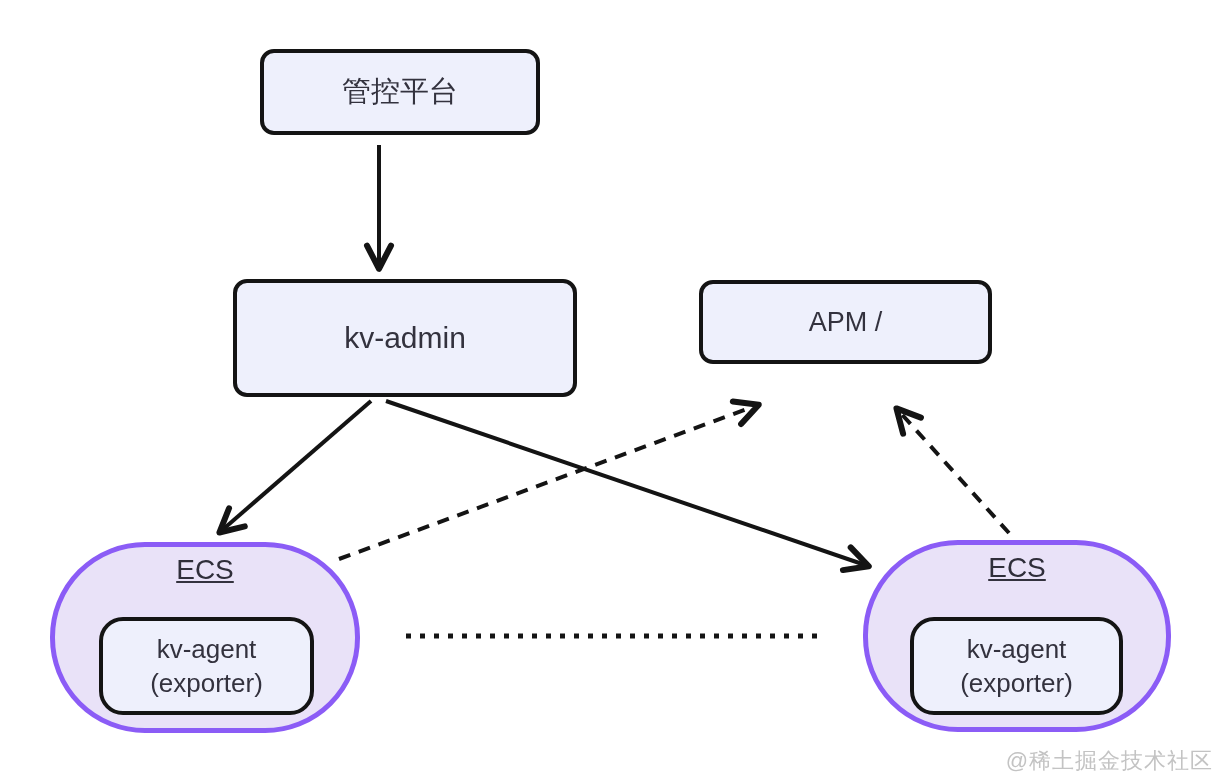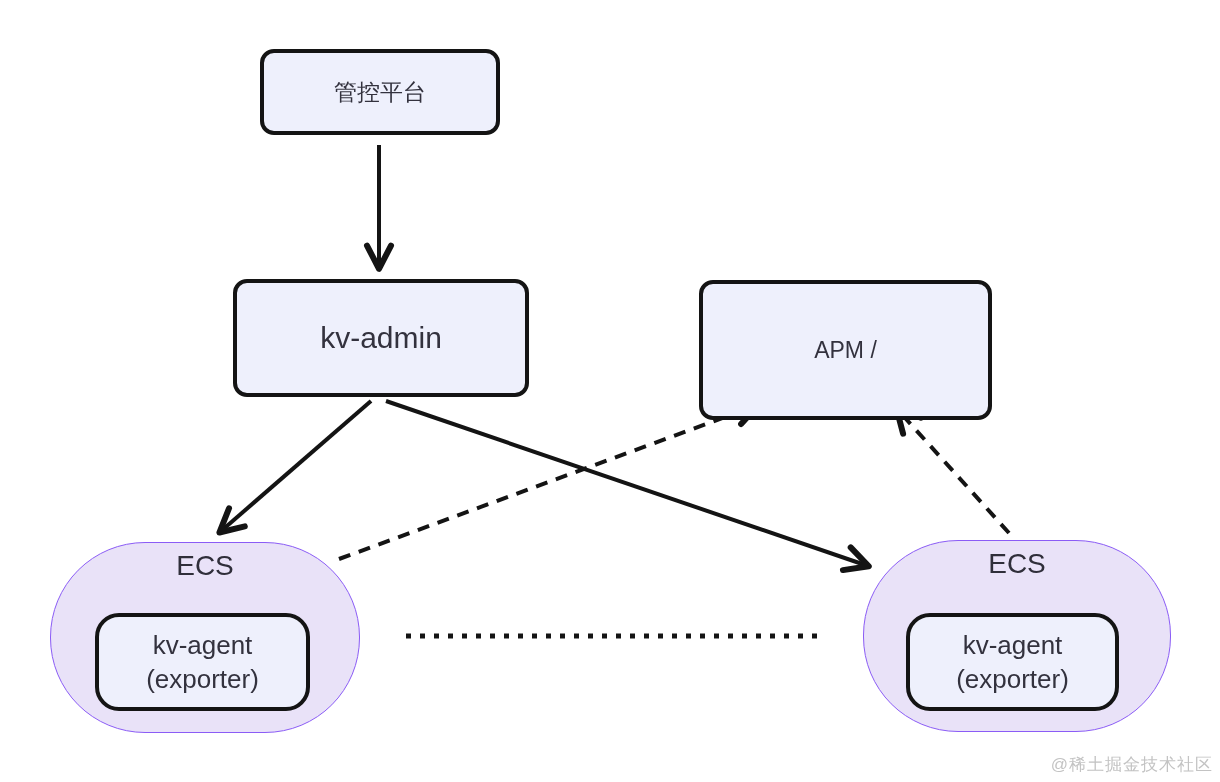--- a/index.html
+++ b/index.html
@@ -32,40 +32,41 @@
     border-radius: 14px;
     display: flex;
     flex-direction: column;
     align-items: center;
     justify-content: center;
     text-align: center;
     color: #33323e;
   }
   .node-mgmt {
     left: 260px; top: 49px;
-    width: 240px; height: 86px;
-    font-size: 23px;
+    width: 280px; height: 86px;
+    font-size: 29px;
   }
   .node-kvadmin {
     left: 233px; top: 279px;
-    width: 296px; height: 118px;
+    width: 344px; height: 118px;
     font-size: 30px;
   }
   .node-apm {
     left: 699px; top: 280px;
-    width: 293px; height: 140px;
-    font-size: 23px;
+    width: 293px; height: 84px;
+    font-size: 27px;
     line-height: 38px;
   }
   .ecs-group {
     position: absolute;
     box-sizing: border-box;
     background: #e9e2f8;
-    border: 1px solid #8b5cf6;
+    border: 5px solid #8b5cf6;
     border-radius: 95px;
+    text-decoration: underline;
   }
   .ecs-left {
     left: 50px; top: 542px;
     width: 310px; height: 191px;
   }
   .ecs-right {
     left: 863px; top: 540px;
     width: 308px; height: 192px;
   }
   .ecs-label {
@@ -93,21 +94,21 @@
     width: 215px; height: 98px;
   }
   .kvagent-right {
     left: 42px; top: 72px;
     width: 213px; height: 98px;
   }
   .watermark {
     position: absolute;
     right: 7px;
     bottom: 6px;
-    font-size: 17px;
+    font-size: 22px;
     color: #c3c3c3;
     letter-spacing: 1px;
   }
 </style>
 </head>
 <body>
 
 <div class="canvas">
 
   <svg class="edges-layer" width="1220" height="782" viewBox="0 0 1220 782" xmlns="http://www.w3.org/2000/svg">

